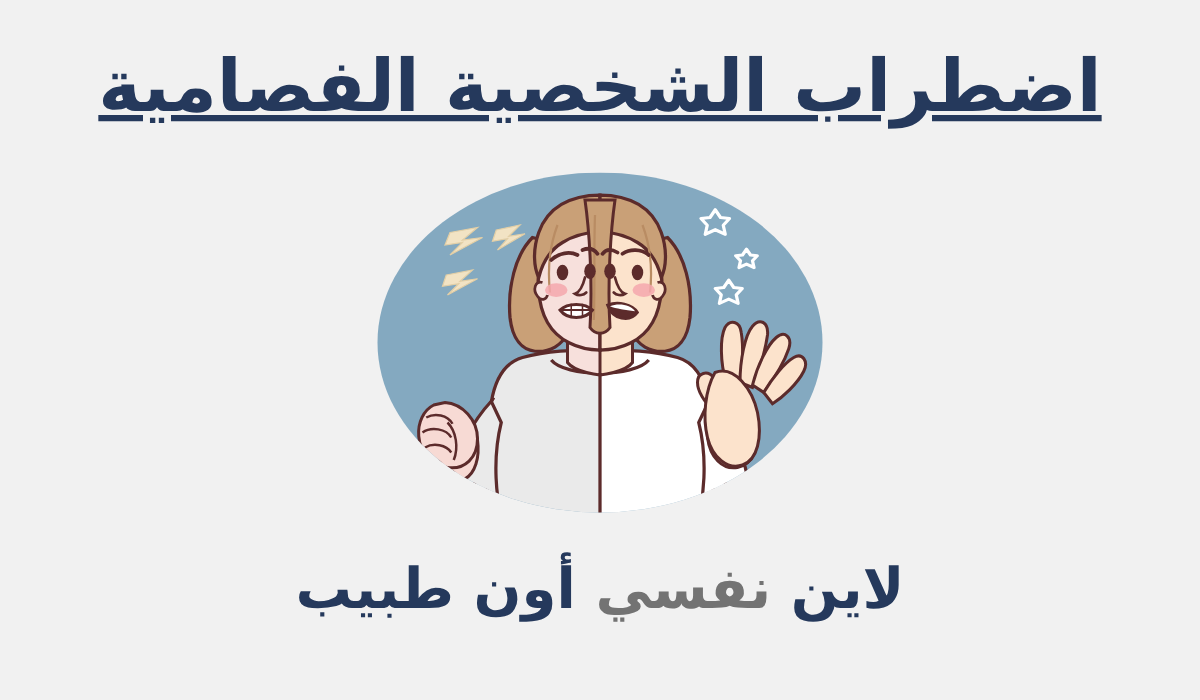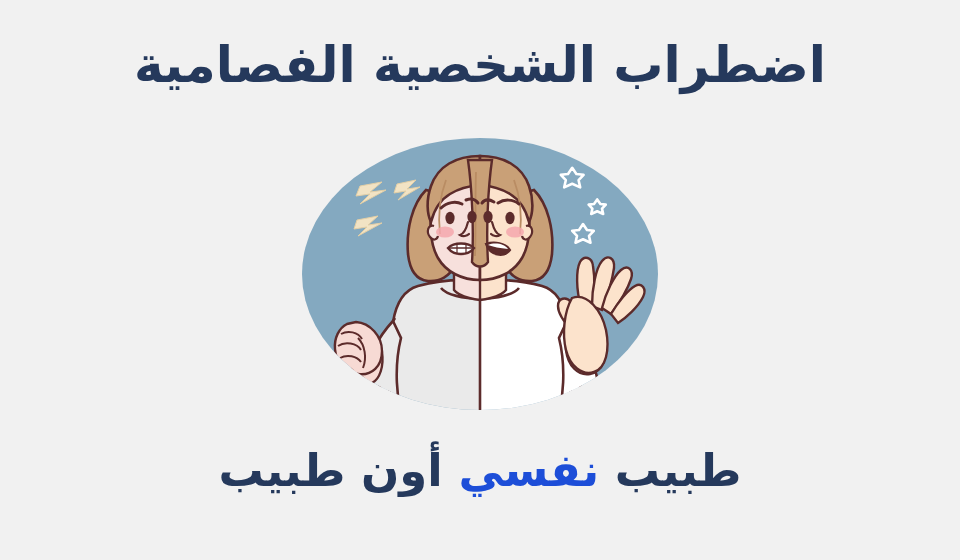--- a/index.html
+++ b/index.html
@@ -24,44 +24,45 @@
     align-items: center;
   }
 
   
   .headline {
     position: absolute;
     top: 36px;
     left: 0;
     right: 0;
     text-align: center;
-    font-size: 50px;
+    font-size: 58px;
     font-weight: 700;
     line-height: 1.16;
     color: #25395C;
     letter-spacing: 0px;
     direction: rtl;
     white-space: nowrap;
+    text-decoration: underline;
   }
 
   
   .tagline {
     position: absolute;
     top: 444px;
     left: 0;
     right: 0;
     text-align: center;
     font-size: 45px;
     font-weight: 700;
     line-height: 1.18;
     color: #25395C;
     direction: rtl;
     white-space: nowrap;
   }
-  .tagline .accent { color: #1d4ed8; }
+  .tagline .accent { color: #737373; }
   .tagline span { display: inline; }
 
   
   .illo-wrap {
     position: absolute;
     left: 300px;
     top: 138px;
     width: 360px;
     height: 285px;
   }
@@ -185,16 +186,16 @@
           <ellipse cx="215" cy="94" rx="9" ry="5.5" fill="#F4A7AD" opacity="0.85"></ellipse>
           <path d="M192 84 C194 92 197 96 200 97 C197 99 193 98 191 96" fill="none" stroke="#5C2B2B" stroke-width="2.2" stroke-linecap="round"></path>
           <path d="M186 106 C194 103 206 105 210 112 C204 120 190 118 186 106 Z" fill="#5C2B2B" stroke="#5C2B2B" stroke-width="2.2"></path>
           <path d="M188 107 C195 104 205 106 208 111 C200 110 193 109 188 107 Z" fill="#FFFFFF"></path>
         </g>
       </g>
     </svg>
   </div>
 
   <div class="tagline">
-    <span>طبيب </span><span class="accent">نفسي</span><span> أون طبيب</span>
+    <span>لاين </span><span class="accent">نفسي</span><span> أون طبيب</span>
   </div>
 
 </div>
 
 </body></html>

